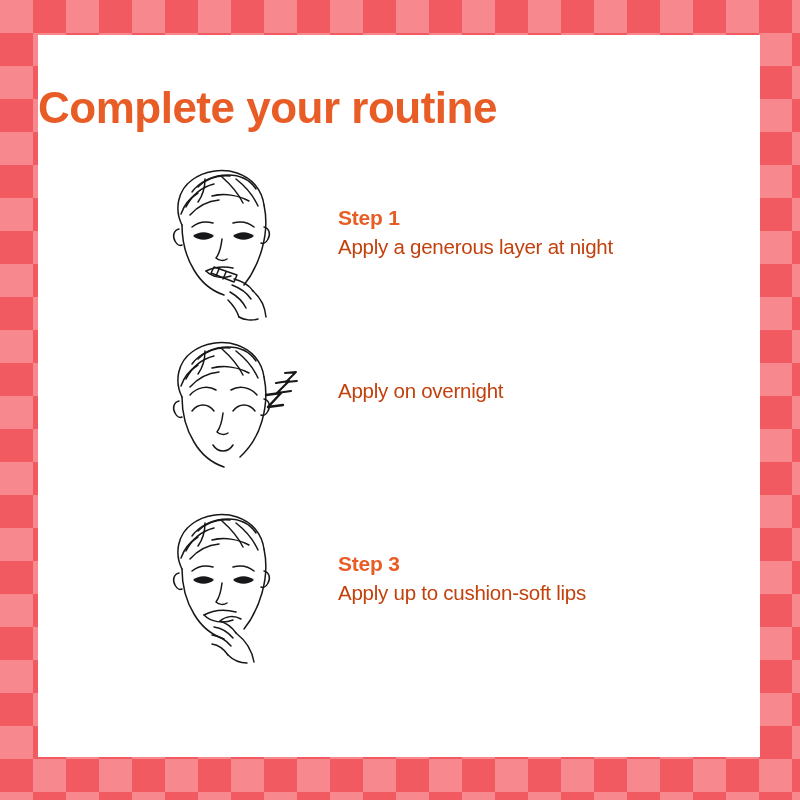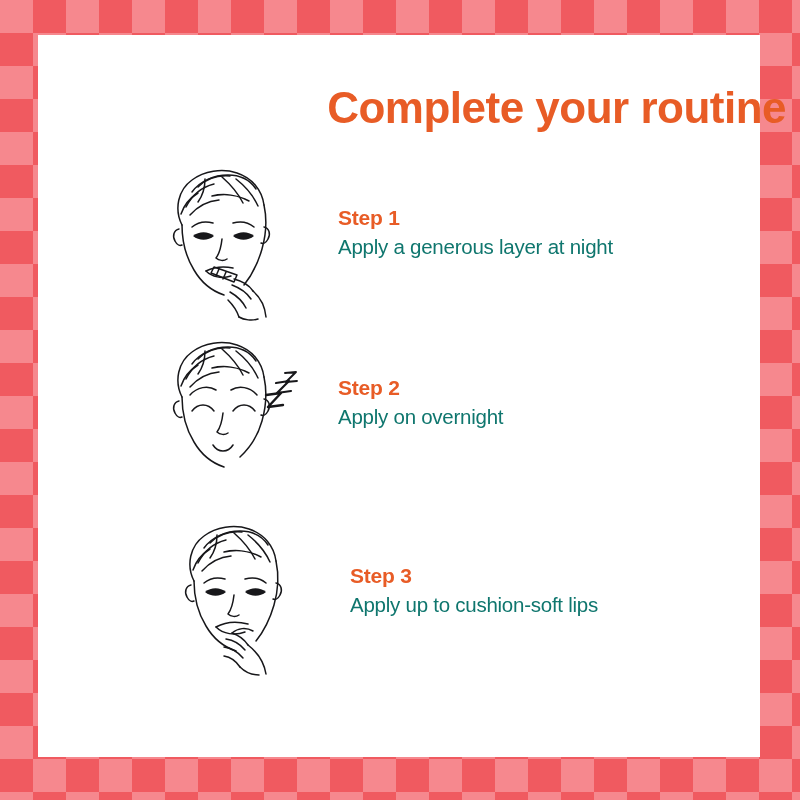--- a/index.html
+++ b/index.html
@@ -38,38 +38,38 @@
     background: #ffffff;
     box-sizing: border-box;
   }
 
   
   #page-title {
     position: absolute;
     left: 0;
     top: 48px;
     width: 748px;
-    text-align: right;
+    text-align: left;
     font-size: 44px;
     font-weight: bold;
     letter-spacing: -0.5px;
     color: #e85c26;
     white-space: nowrap;
   }
 
   
   .step-row {
     position: absolute;
     left: 0;
     width: 670px;
     height: 170px;
   }
   .step-row.r0 { top: 122px; }
   .step-row.r1 { top: 292px; }
-  .step-row.r2 { top: 480px; margin-left: 12px; }
+  .step-row.r2 { top: 468px; }
 
   .step-figure {
     position: absolute;
     left: 110px;
     top: 0;
     width: 150px;
     height: 170px;
   }
   .step-figure svg {
     display: block;
@@ -86,21 +86,21 @@
   .step-label {
     font-size: 21px;
     font-weight: bold;
     color: #e85c26;
     line-height: 1.25;
     letter-spacing: -0.2px;
   }
   .step-desc {
     font-size: 20.5px;
     font-weight: normal;
-    color: #0f766e;
+    color: #c2410c;
     line-height: 1.3;
     margin-top: 3px;
     letter-spacing: -0.25px;
     white-space: nowrap;
   }
 </style>
 </head>
 <body>
 
 <div id="poster">
@@ -190,21 +190,20 @@
           <path d="M75 86 C74 95 72 101 69 105 C72 108 77 108 80 106"></path>
 
           <path d="M65 118 C70 126 80 126 85 118"></path>
 
           <path d="M118 68 L133 66 L120 80 L135 78" stroke-width="2.4"></path>
           <path d="M128 56 L141 54 L129 66 L143 64" stroke-width="2.2"></path>
           <path d="M137 46 L148 45 L138 55 L149 54" stroke-width="1.9"></path>
         </svg>
       </div>
       <div class="step-text">
-        <div class="step-label">Step 2</div>
         <div class="step-desc">Apply on overnight</div>
       </div>
     </div>
 
     <div class="step-row r2">
       <div class="step-figure">
         <svg viewBox="0 0 150 170" fill="none" stroke="#17171a" stroke-width="1.5" stroke-linecap="round" stroke-linejoin="round">
 
           <path d="M34 66 C26 50 30 31 44 21 C56 12 74 9 89 14 C104 19 114 31 116 46"></path>
           <path d="M116 46 C119 60 118 76 114 90 C110 104 104 116 96 126"></path>

